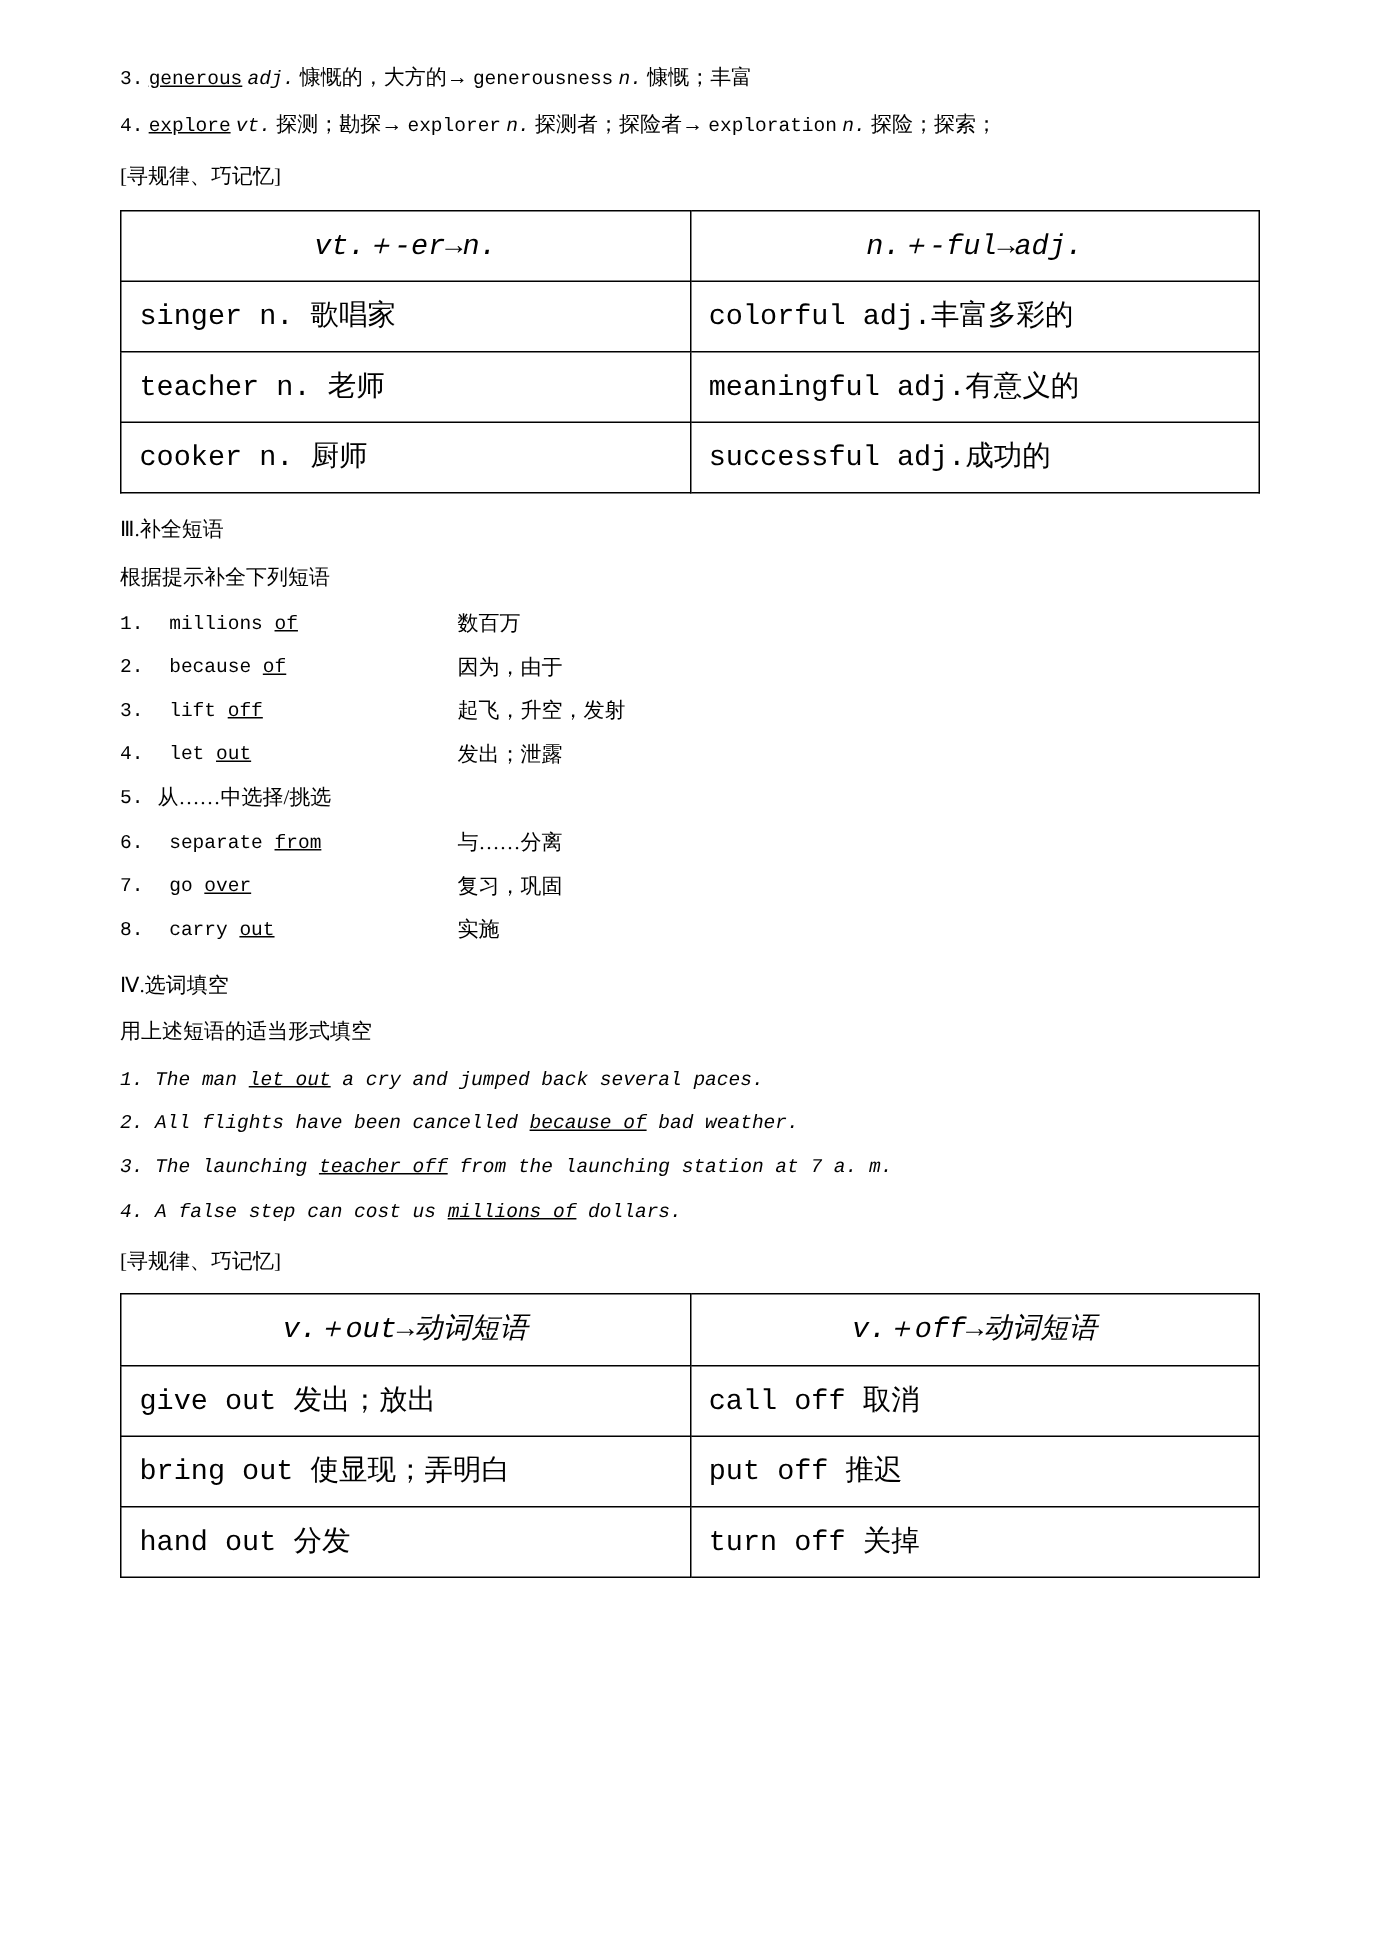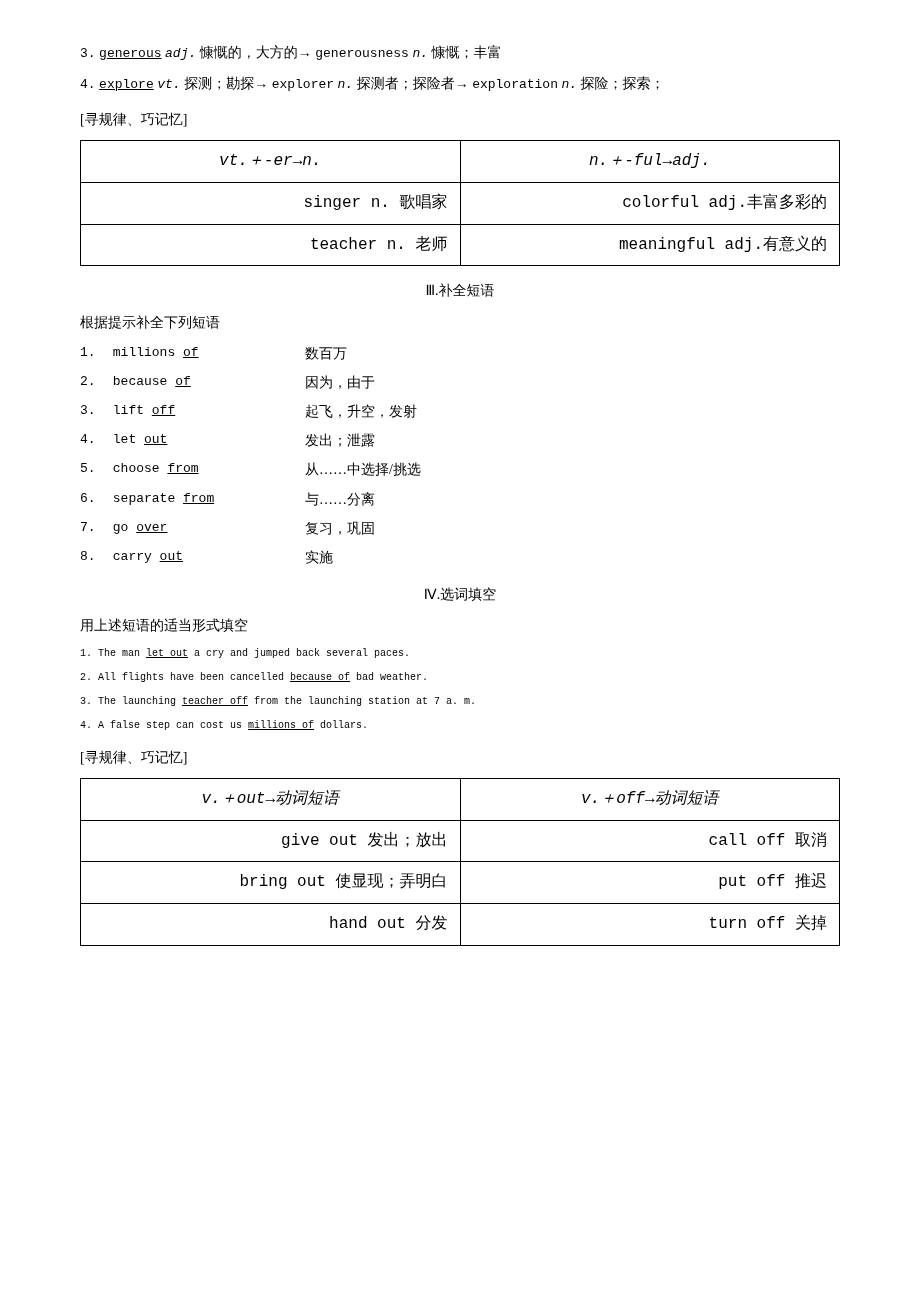--- a/index.html
+++ b/index.html
@@ -42,28 +42,27 @@
 
     .bracket-title {
       margin: 10px 0 6px 0;
     }
 
     table {
       border-collapse: collapse;
       width: 100%;
       margin: 8px 0 12px 0;
       font-family: "Courier New", Courier, monospace;
-      font-size: 16px;
+      font-size: 19px;
     }
 
     table td, table th {
       border: 1px solid #000;
       padding: 6px 12px;
       vertical-align: top;
-      text-align: right;
     }
 
     table thead td {
       text-align: center;
       font-style: italic;
     }
 
     .two-col-table td {
       width: 50%;
     }
@@ -88,26 +87,26 @@
     }
 
     .phrase-meaning {
       font-family: "SimSun", "宋体", serif;
       font-size: 14px;
     }
 
     .sentence-line {
       margin-bottom: 6px;
       font-family: "Courier New", Courier, monospace;
-      font-size: 10px;
+      font-size: 13px;
+      font-style: italic;
     }
 
     .roman-section {
       margin: 12px 0 6px 0;
-      text-align: center;
     }
   </style>
 </head>
 <body>
 
 <div class="section line">
   <span class="mono">3.</span>
   <span class="mono"> <u>generous</u></span>
   <span class="mono"> <em>adj.</em></span>
   <span>慷慨的，大方的→</span>
@@ -144,20 +143,24 @@
   </thead>
   <tbody>
     <tr>
       <td>singer n. 歌唱家</td>
       <td>colorful adj.丰富多彩的</td>
     </tr>
     <tr>
       <td>teacher n. 老师</td>
       <td>meaningful adj.有意义的</td>
     </tr>
+    <tr>
+      <td>cooker n. 厨师</td>
+      <td>successful adj.成功的</td>
+    </tr>
   </tbody>
 </table>
 
 <div class="roman-section">
   <span>Ⅲ.</span><span>补全短语</span>
 </div>
 <div class="line">根据提示补全下列短语</div>
 
 <div class="phrase-list">
 
@@ -180,21 +183,20 @@
   </div>
 
   <div class="phrase-line">
     <span class="phrase-num mono">4.</span>
     <span class="phrase-term">&nbsp;let <u>out</u></span>
     <span class="phrase-meaning">发出；泄露</span>
   </div>
 
   <div class="phrase-line">
     <span class="phrase-num mono">5.</span>
-    <span class="phrase-term">&nbsp;choose <u>from</u></span>
     <span class="phrase-meaning">从……中选择/挑选</span>
   </div>
 
   <div class="phrase-line">
     <span class="phrase-num mono">6.</span>
     <span class="phrase-term">&nbsp;separate <u>from</u></span>
     <span class="phrase-meaning">与……分离</span>
   </div>
 
   <div class="phrase-line">

